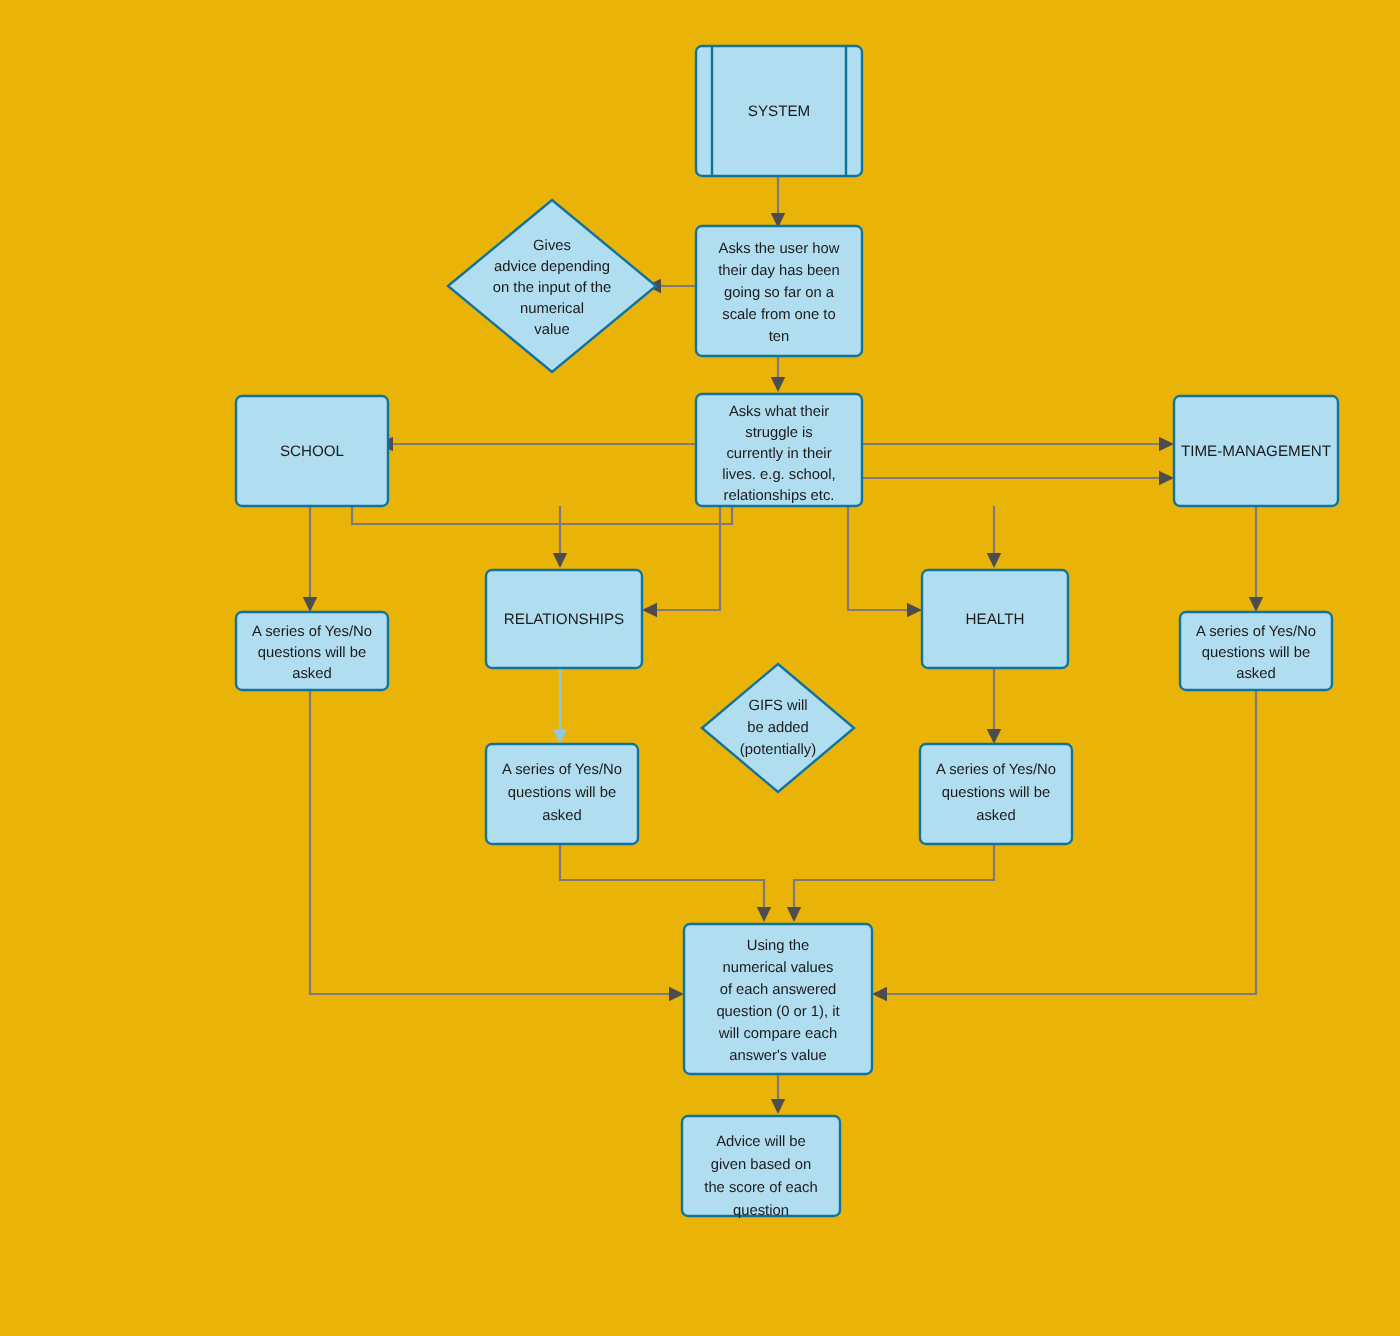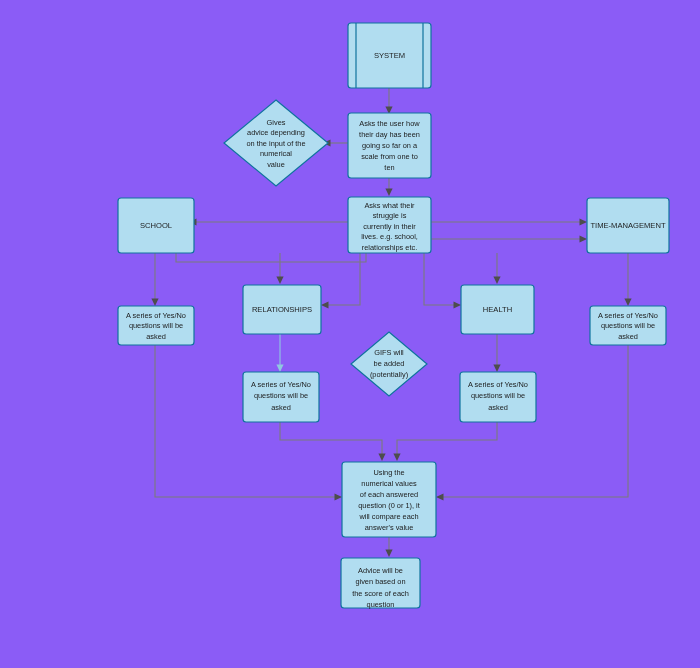--- a/index.html
+++ b/index.html
@@ -10,21 +10,21 @@
   body {
     width: 700px;
     height: 668px;
     font-family: "Liberation Sans", sans-serif;
     overflow: hidden;
   }
   #diagram-root {
     position: relative;
     width: 700px;
     height: 668px;
-    background: #8b5cf6;
+    background: #eab308;
   }
   svg#flowchart {
     display: block;
     width: 700px;
     height: 668px;
   }
   .node-shape {
     fill: #b1ddf0;
     stroke: #10739e;
     stroke-width: 1.2;

